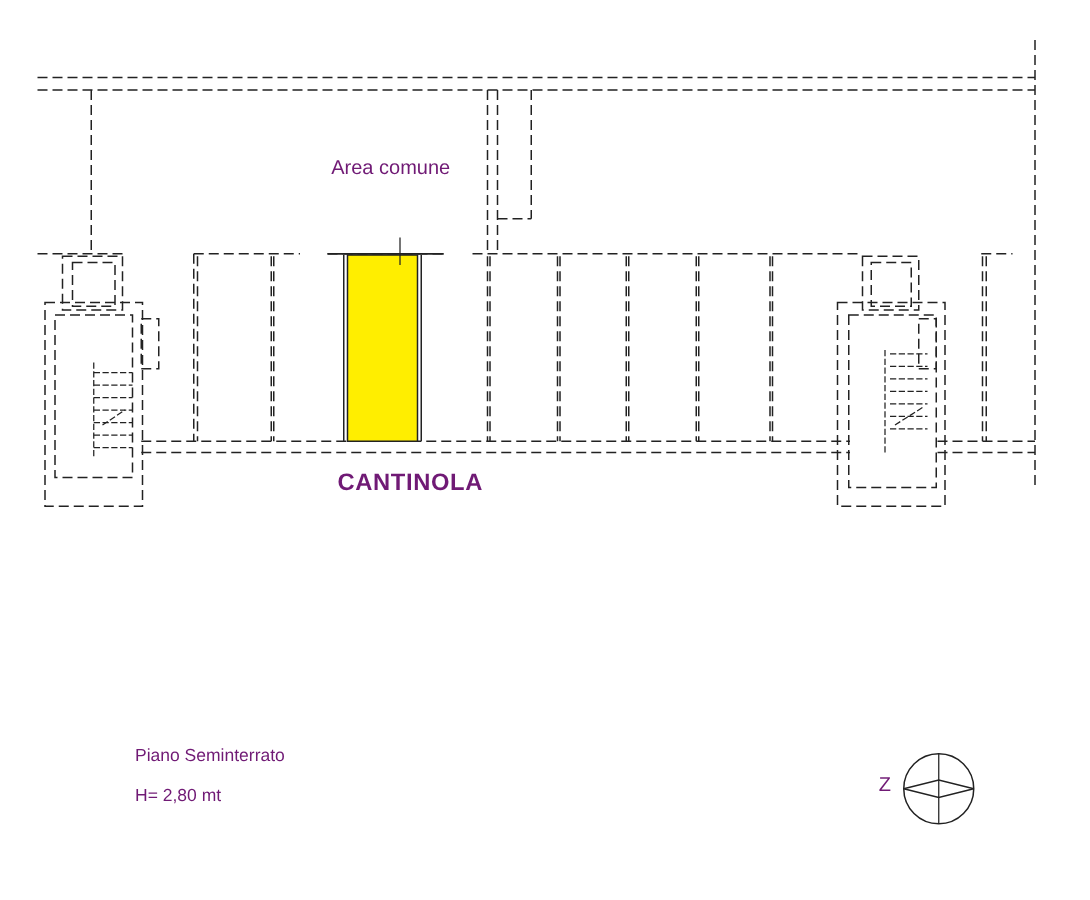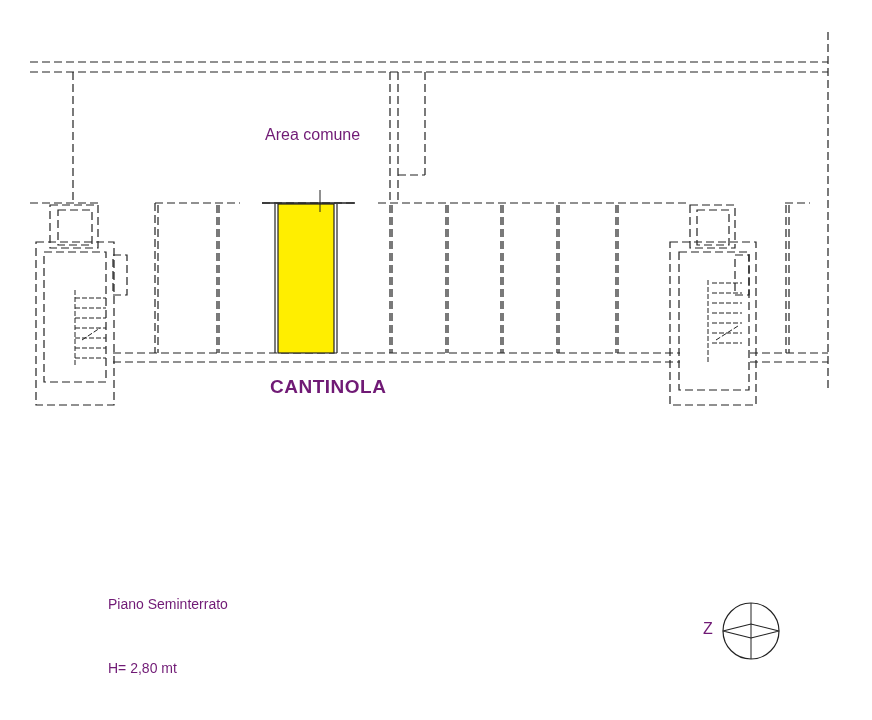--- a/index.html
+++ b/index.html
@@ -2,21 +2,21 @@
 <html><head>
 <meta charset="utf-8">
 <style>
   html, body { margin: 0; padding: 0; background: #ffffff; }
   body { width: 872px; height: 720px; position: relative; overflow: hidden; font-family: "Liberation Sans", sans-serif; }
   svg#plan { position: absolute; left: 0; top: 0; }
   .label { position: absolute; color: #701a75; white-space: nowrap; }
   .area-comune { left: 265px; top: 126px; font-size: 16px; }
   .cantinola { left: 237px; top: 376px; font-size: 19px; font-weight: bold; letter-spacing: 0.5px; margin-left: 33px; }
   .piano { left: 108px; top: 596px; font-size: 14px; text-align: right; }
-  .height { left: 108px; top: 628px; font-size: 14px; margin-top: 32px; }
+  .height { left: 108px; top: 628px; font-size: 14px; }
   .north-z { left: 703px; top: 620px; font-size: 16px; }
 </style>
 </head>
 <body>
 
 <div>
 <svg id="plan" width="872" height="720" viewBox="0 0 872 720">
   <g fill="none" stroke="#222" stroke-width="1.2" stroke-dasharray="8 4">
 
     <line x1="30" y1="62" x2="828" y2="62"></line>

